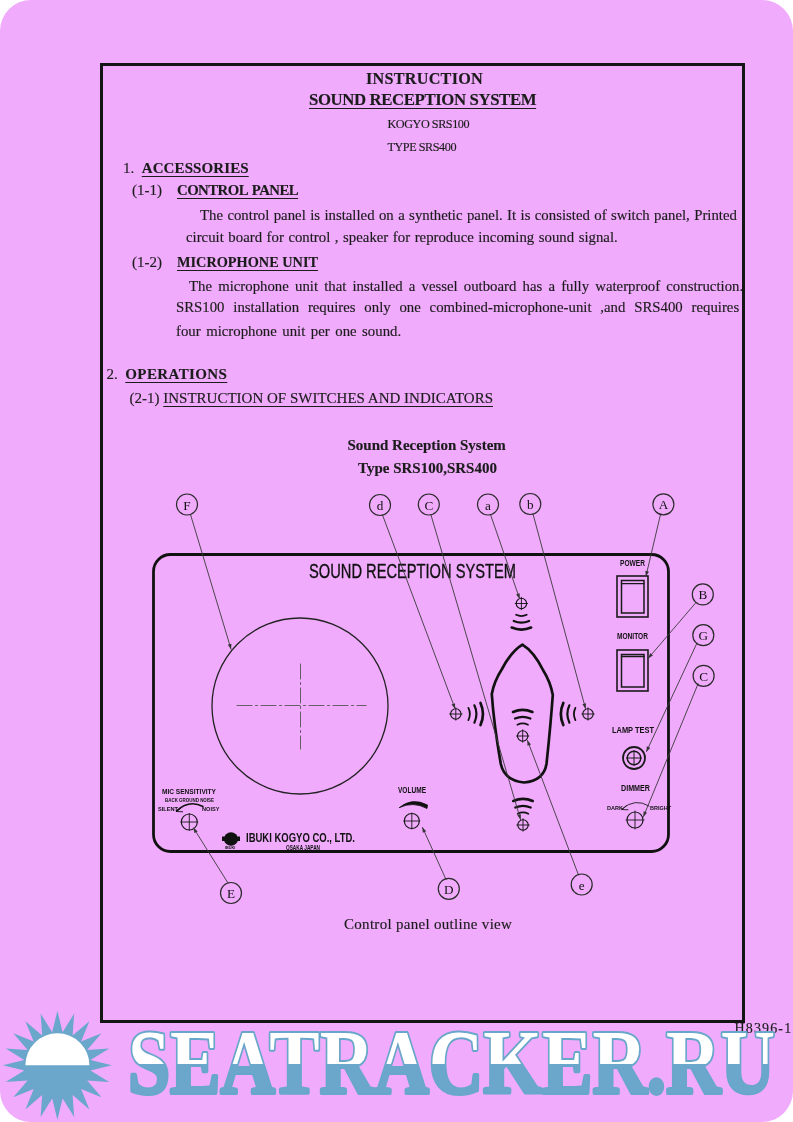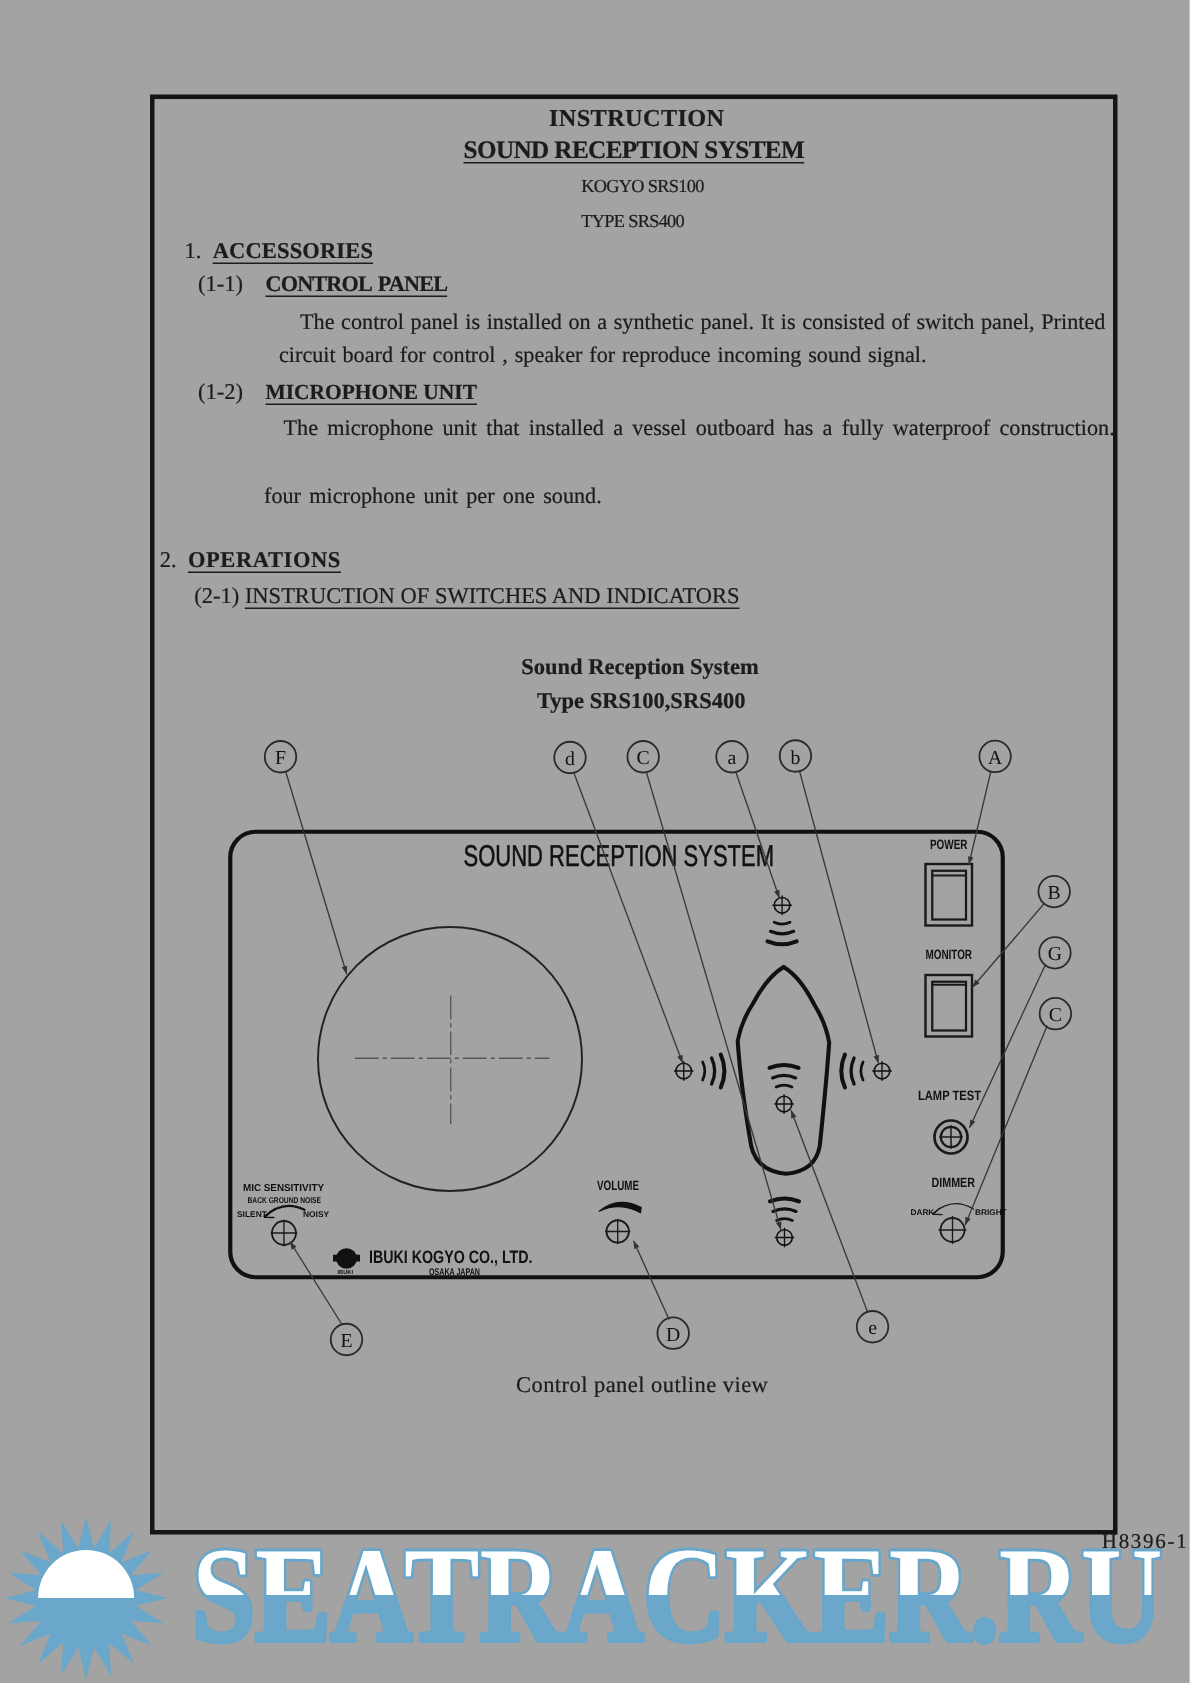--- a/index.html
+++ b/index.html
@@ -1,17 +1,17 @@
 <!DOCTYPE html>
 <html><head>
 <meta charset="utf-8">
 <style>
   html,body{margin:0;padding:0;}
-  #page{position:relative;width:793px;height:1122px;background:#a3a3a3;overflow:hidden;
-        font-family:"Liberation Serif",serif;color:#1c1c1c;}
+  #page{position:relative;width:793px;height:1122px;background:#f0abfc;overflow:hidden;
+        font-family:"Liberation Serif",serif;color:#1c1c1c;border-radius:31px;}
   .t{position:absolute;white-space:nowrap;-webkit-text-stroke:0.15px #1c1c1c;}
   .b{font-weight:bold;}
   .u{text-decoration:underline;text-underline-offset:3px;}
   svg{position:absolute;left:0;top:0;}
 </style>
 </head>
 <body>
 <div id="page">
 
 <div style="position:absolute;left:100px;top:63px;width:639px;height:954px;border:3px solid #151515;"></div>
@@ -29,20 +29,21 @@
 <div class="t" style="left:132px;top:182px;font-size:15px;">(1-1)&nbsp;&nbsp;&nbsp;&nbsp;<span class="b u" style="letter-spacing:-0.55px;word-spacing:1.5px;font-size:14.8px;">CONTROL PANEL</span></div>
 
 <div class="t" style="left:186px;top:228.8px;font-size:14.8px;word-spacing:0.85px;">circuit board for control , speaker for reproduce incoming sound signal.</div>
 
 <div class="t" style="left:200px;top:206.8px;word-spacing:0.7px;font-size:14.8px;">The control panel is installed on a synthetic panel. It is consisted of switch panel, Printed</div>
 
 <div class="t" style="left:132px;top:254px;font-size:15px;">(1-2)&nbsp;&nbsp;&nbsp;&nbsp;<span class="b u" style="letter-spacing:0px;font-size:14.3px;">MICROPHONE UNIT</span></div>
 
 <div class="t" style="left:189px;top:278px;font-size:14.8px;word-spacing:2.45px;">The microphone unit that installed a vessel outboard has a fully waterproof construction.</div>
 
+<div class="t" style="left:176px;top:298.8px;font-size:14.8px;word-spacing:5.1px;">SRS100 installation requires only one combined-microphone-unit ,and SRS400 requires</div>
 
 <div class="t" style="left:176px;top:323.2px;font-size:14.8px;word-spacing:1.8px;">four microphone unit per one sound.</div>
 
 <div class="t" style="left:106.5px;top:366px;font-size:15px;">2.&nbsp;&nbsp;<span class="b u" style="letter-spacing:0.4px;">OPERATIONS</span></div>
 
 <div class="t" style="left:129.5px;top:390.2px;font-size:15px;">(2-1) <span class="u" style="letter-spacing:0px;">INSTRUCTION OF SWITCHES AND INDICATORS</span></div>
 
 <div class="t b" style="left:347.5px;top:436.5px;font-size:15px;">Sound Reception System</div>
 
 <div class="t b" style="left:358px;top:460px;font-size:15px;">Type SRS100,SRS400</div>

